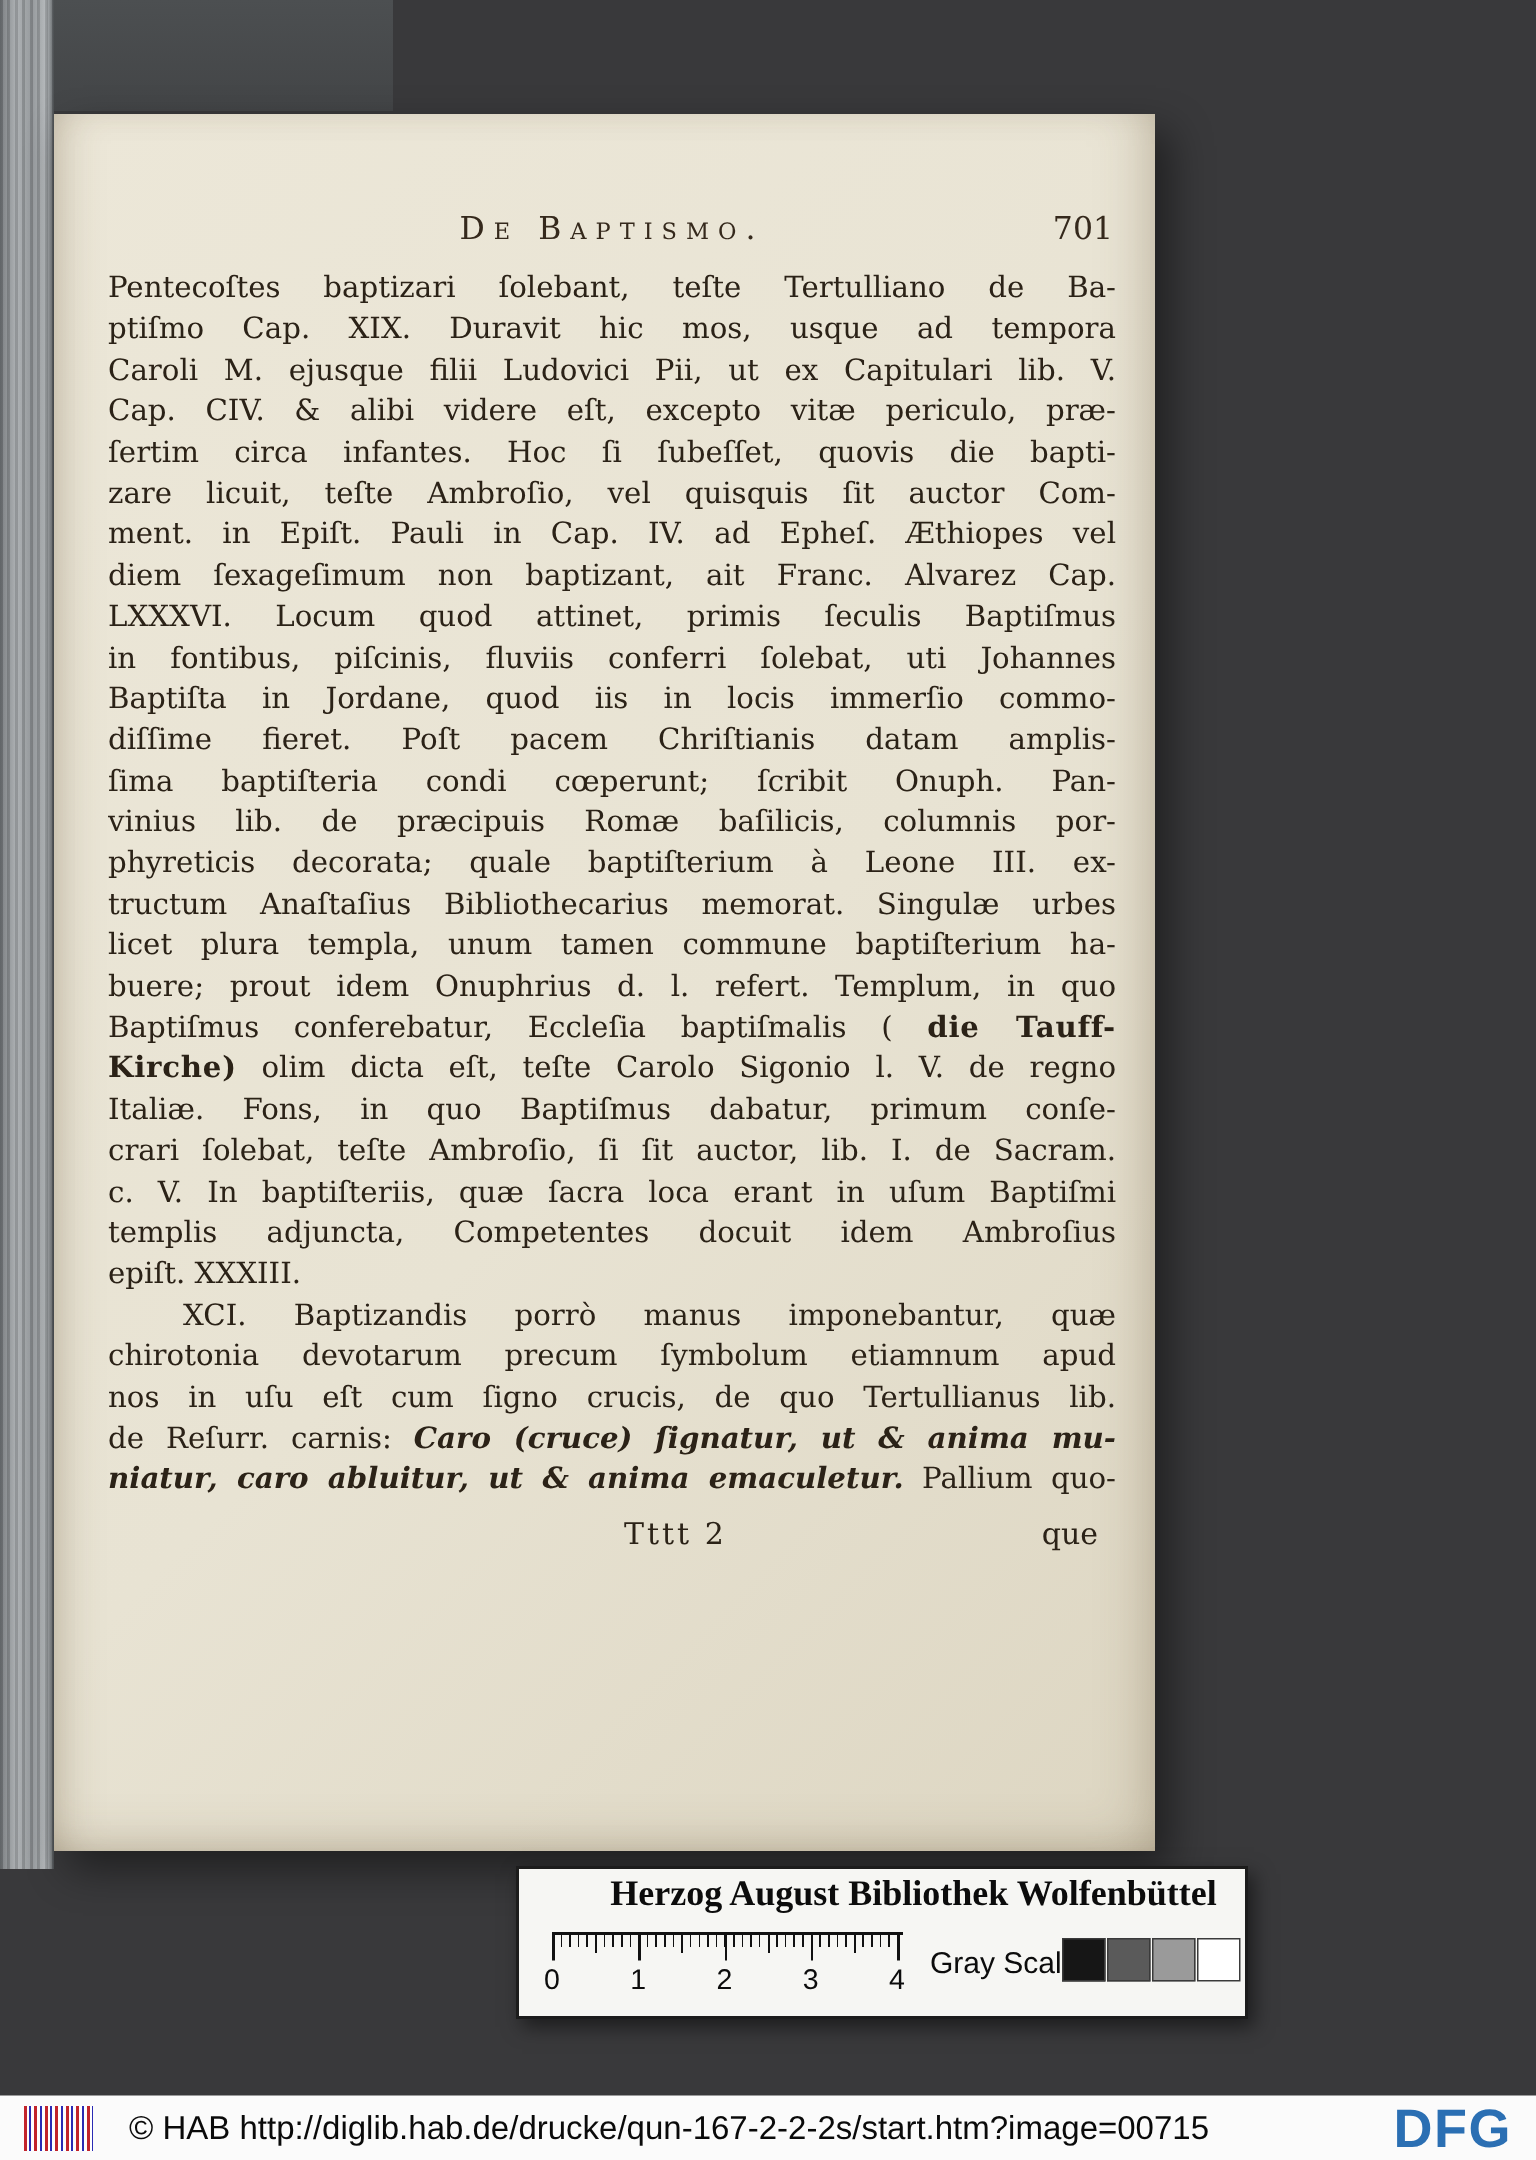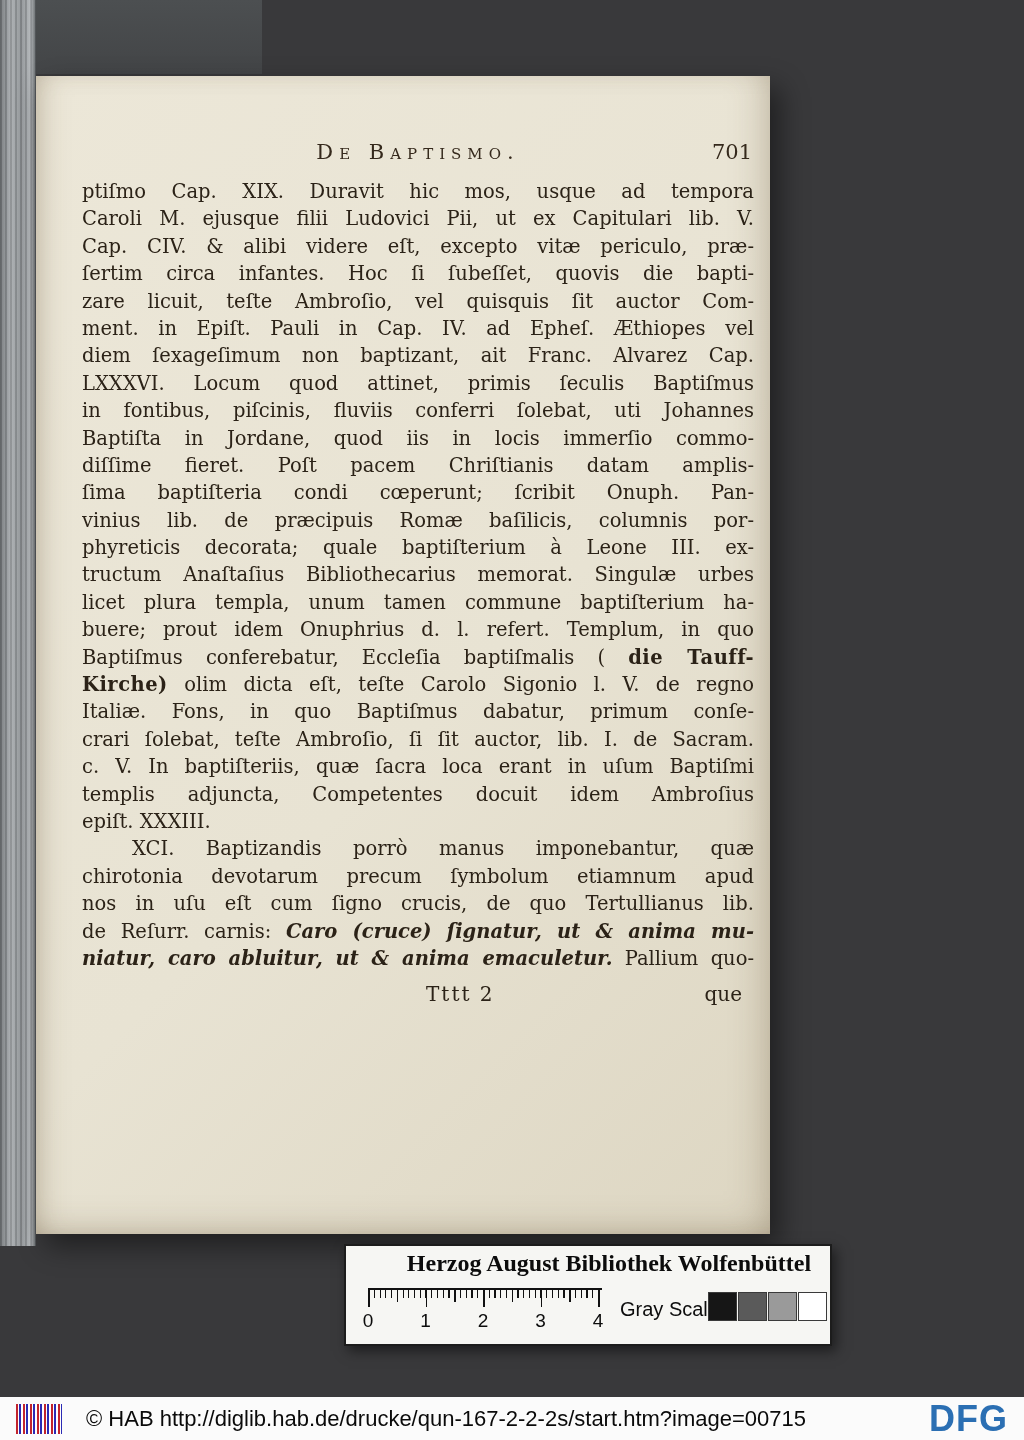--- a/index.html
+++ b/index.html
@@ -21,21 +21,21 @@
   }
   
   .page{
     position:absolute;left:36px;top:76px;width:734px;height:1158px;
     background:linear-gradient(135deg,#ece7d8 0%,#e8e3d3 55%,#ddd6c2 100%);
     box-shadow:
       inset 18px 0 32px -18px rgba(90,70,40,.35),
       inset -14px -10px 40px -16px rgba(90,70,40,.40),
       10px 12px 26px rgba(0,0,0,.45);
   }
-  .page-inner{position:absolute;left:46px;top:64px;width:672px;}
+  .page-inner{position:absolute;left:36px;top:64px;width:672px;}
   .header-row{position:relative;height:32px;}
   .header-title{
     position:absolute;left:50%;transform:translateX(-50%);
     font-variant:small-caps;letter-spacing:6px;font-size:21px;color:#35291c;
   }
   .page-num{position:absolute;right:2px;top:0;font-size:21px;color:#35291c;}
   .text-block{margin-top:6px;color:#2b2217;}
   .line{
     font-size:19.5px;line-height:27.4px;height:27.4px;overflow:hidden;
     text-align:justify;text-align-last:justify;
@@ -101,20 +101,21 @@
 <div class="left-edge"></div>
 <div class="top-edge"></div>
 
 <div class="page">
   <div class="page-inner">
     <div class="header-row">
       <span class="header-title">De Baptismo.</span>
       <span class="page-num">701</span>
     </div>
     <div class="text-block">
+        <div class="line"><span class="s-n">Pentecoſtes baptizari ſolebant, teſte Tertulliano de Ba-</span></div>
         <div class="line"><span class="s-n">ptiſmo Cap. XIX. Duravit hic mos, usque ad tempora</span></div>
         <div class="line"><span class="s-n">Caroli M. ejusque filii Ludovici Pii, ut ex Capitulari lib. V.</span></div>
         <div class="line"><span class="s-n">Cap. CIV. &amp; alibi videre eſt, excepto vitæ periculo, præ-</span></div>
         <div class="line"><span class="s-n">ſertim circa infantes. Hoc ſi ſubeſſet, quovis die bapti-</span></div>
         <div class="line"><span class="s-n">zare licuit, teſte Ambroſio, vel quisquis ſit auctor Com-</span></div>
         <div class="line"><span class="s-n">ment. in Epiſt. Pauli in Cap. IV. ad Epheſ. Æthiopes vel</span></div>
         <div class="line"><span class="s-n">diem ſexageſimum non baptizant, ait Franc. Alvarez Cap.</span></div>
         <div class="line"><span class="s-n">LXXXVI. Locum quod attinet, primis ſeculis Baptiſmus</span></div>
         <div class="line"><span class="s-n">in fontibus, piſcinis, fluviis conferri ſolebat, uti Johannes</span></div>
         <div class="line"><span class="s-n">Baptiſta in Jordane, quod iis in locis immerſio commo-</span></div>

